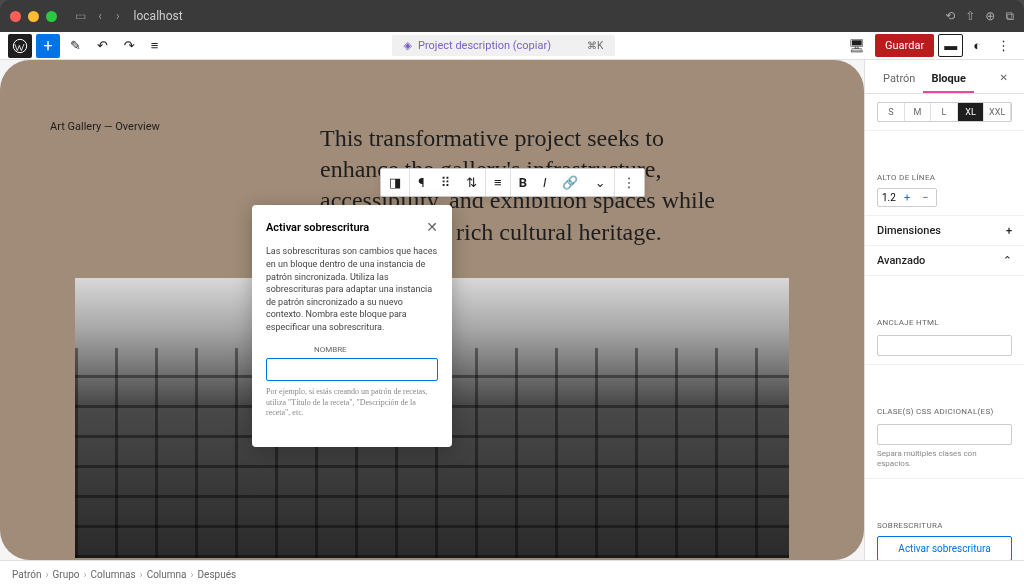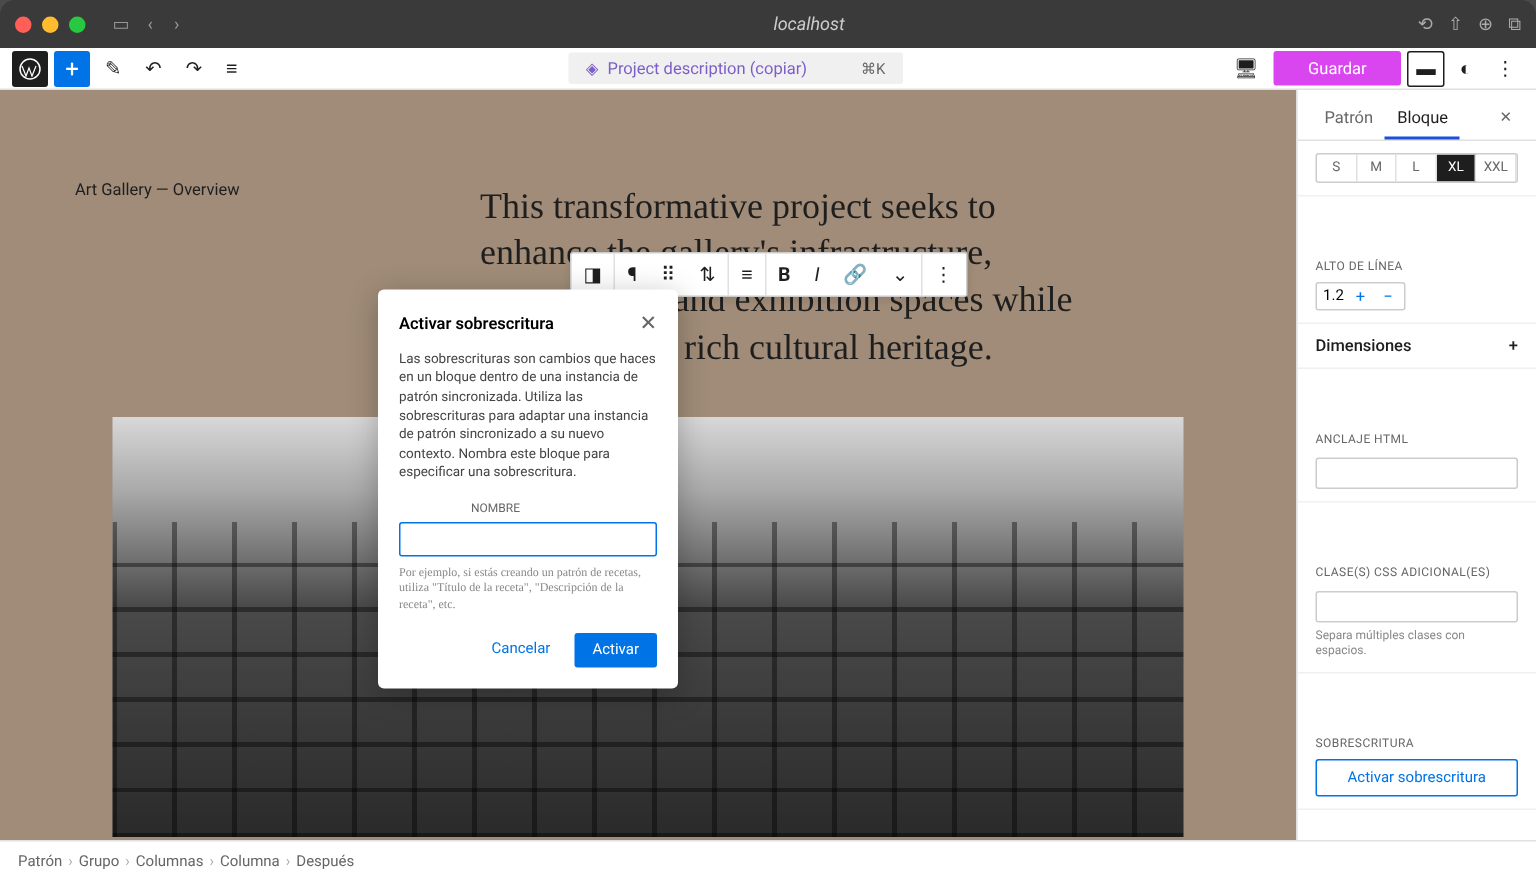--- a/index.html
+++ b/index.html
@@ -7,56 +7,56 @@
 
 
 .browser-chrome { height: 32px; background: #3a3a3a; display: flex; align-items: center; padding: 0 10px; border-radius: 10px 10px 0 0; }
 .traffic-lights { display: flex; gap: 7px; margin-right: 12px; }
 .tl { width: 11px; height: 11px; border-radius: 50%; }
 .tl.red { background: #ff5f57; }
 .tl.yellow { background: #febc2e; }
 .tl.green { background: #28c840; }
 .chrome-btn { color: #999; padding: 2px 6px; font-size: 12px; }
 .nav-arrows { display: flex; gap: 2px; margin-right: 8px; }
-.url-bar { flex: 1; display: flex; justify-content: center; font-style: italic; }
+.url-bar { flex: 1; display: flex; justify-content: flex-start; }
 .url-text { color: #ccc; font-size: 12px; }
 .chrome-right { display: flex; gap: 10px; color: #aaa; font-size: 12px; }
 
 
 .wp-topbar { height: 28px; background: #fff; border-bottom: 1px solid #e0e0e0; display: flex; align-items: center; padding: 0 8px; gap: 4px; }
 .wp-logo { width: 24px; height: 24px; background: #1e1e1e; border-radius: 2px; display: flex; align-items: center; justify-content: center; color: #fff; font-size: 14px; font-weight: bold; }
 .wp-add { width: 24px; height: 24px; background: #0073e6; border-radius: 2px; display: flex; align-items: center; justify-content: center; color: #fff; font-size: 16px; }
 .wp-tool { color: #1e1e1e; padding: 4px 6px; font-size: 13px; }
 .wp-center { flex: 1; display: flex; justify-content: center; }
 .wp-project { background: #f0f0f0; padding: 4px 12px; border-radius: 2px; font-size: 11px; display: flex; align-items: center; gap: 6px; color: #7b5ec7; }
 .wp-project .kbd { color: #666; font-size: 10px; margin-left: 30px; }
 .wp-right { display: flex; align-items: center; gap: 4px; }
-.wp-guardar { background: #d946ef; color: #fff; padding: 5px 23px; border-radius: 2px; font-size: 11px; }
+.wp-guardar { background: #b91c1c; color: #fff; padding: 5px 10px; border-radius: 2px; font-size: 11px; }
 .wp-view-icon { color: #1e1e1e; padding: 4px 6px; font-size: 13px; }
 .wp-settings-icon { border: 1px solid #1e1e1e; padding: 3px 5px; border-radius: 2px; }
 
 
 .main-layout { display: flex; height: 500px; background: #f5f5f5; }
-.canvas-area { flex: 1; position: relative; overflow: hidden; }
+.canvas-area { flex: 1; position: relative; overflow: hidden; border-radius: 30px; }
 .canvas-content { background: #a08c78; width: 100%; height: 100%; padding: 60px 50px 0; position: relative; }
 .gallery-label { font-size: 11px; color: #1e1e1e; margin-bottom: 10px; }
 .main-text { font-family: Georgia, serif; font-size: 24px; line-height: 1.3; color: #1e1e1e; max-width: 420px; margin-left: 270px; margin-top: -20px; }
 .building-img { width: calc(100% - 50px); height: 280px; background: linear-gradient(180deg, #d8d8d8 0%, #a8a8a8 18%, #4a4a4a 45%, #2a2a2a 100%); margin-top: 30px; margin-left: 25px; position: relative; overflow: hidden; }
 .building-windows { position: absolute; top: 25%; left: 0; right: 0; bottom: 0; background-image: repeating-linear-gradient(0deg, rgba(0,0,0,0.4) 0px, rgba(0,0,0,0.4) 3px, transparent 3px, transparent 30px), repeating-linear-gradient(90deg, rgba(0,0,0,0.4) 0px, rgba(0,0,0,0.4) 3px, transparent 3px, transparent 40px); }
 
 
 .block-toolbar { position: absolute; top: 108px; left: 380px; background: #fff; border: 1px solid #ccc; border-radius: 2px; display: flex; align-items: center; box-shadow: 0 2px 6px rgba(0,0,0,0.1); z-index: 5; }
 .bt-group { display: flex; border-right: 1px solid #e0e0e0; }
 .bt-btn { padding: 6px 8px; color: #1e1e1e; font-size: 13px; display: flex; align-items: center; }
 
 
 .sidebar { width: 160px; background: #fff; border-left: 1px solid #e0e0e0; font-size: 10px; overflow-y: auto; }
 .sidebar-tabs { display: flex; border-bottom: 1px solid #e0e0e0; padding: 6px 10px 0; }
 .sidebar-tab { padding: 6px 8px; font-size: 11px; color: #666; }
-.sidebar-tab.active { border-bottom: 2px solid #1d4ed8; color: #1e1e1e; font-weight: 400; }
+.sidebar-tab.active { border-bottom: 2px solid #ec4899; color: #1e1e1e; font-weight: 700; }
 .sidebar-close { margin-left: auto; padding: 6px; color: #666; }
 .sidebar-section { padding: 8px 12px; border-bottom: 1px solid #f0f0f0; }
 .size-pills { display: flex; gap: 0; border: 1px solid #ccc; border-radius: 2px; overflow: hidden; }
 .size-pill { flex: 1; text-align: center; padding: 4px 0; font-size: 9px; color: #666; border-right: 1px solid #e0e0e0; }
 .size-pill.active { background: #1e1e1e; color: #fff; }
 .section-label { font-size: 8px; color: #666; text-transform: uppercase; letter-spacing: 0.3px; margin-bottom: 6px; margin-top: 34px; }
 .section-header { display: flex; justify-content: space-between; align-items: center; font-size: 11px; font-weight: 500; color: #1e1e1e; }
 .line-height-ctrl { display: flex; align-items: center; gap: 4px; border: 1px solid #ccc; border-radius: 2px; padding: 2px 4px; width: fit-content; }
 .lh-val { font-size: 10px; }
 .lh-btn { color: #0073e6; padding: 0 4px; font-size: 11px; }
@@ -174,24 +174,20 @@
     <div class="modal-overlay">
       <div class="modal">
         <div class="modal-header">
           <div class="modal-title">Activar sobrescritura</div>
           <div class="modal-close">✕</div>
         </div>
         <div class="modal-body">Las sobrescrituras son cambios que haces en un bloque dentro de una instancia de patrón sincronizada. Utiliza las sobrescrituras para adaptar una instancia de patrón sincronizado a su nuevo contexto. Nombra este bloque para especificar una sobrescritura.</div>
         <div class="modal-label">NOMBRE</div>
         <input class="modal-input" style="">
         <div class="modal-help">Por ejemplo, si estás creando un patrón de recetas, utiliza "Título de la receta", "Descripción de la receta", etc.</div>
-        <div class="modal-actions">
-          <div class="modal-cancel">Cancelar</div>
-          <div class="modal-submit">Activar</div>
-        </div>
       </div>
     </div>
   </div>
 
   <div class="sidebar">
     <div class="sidebar-tabs">
       <div class="sidebar-tab">Patrón</div>
       <div class="sidebar-tab active">Bloque</div>
       <div class="sidebar-close">✕</div>
     </div>
@@ -212,20 +208,26 @@
         <span class="lh-btn">−</span>
       </div>
     </div>
     <div class="sidebar-section">
       <div class="section-header">
         <span>Dimensiones</span>
         <span>+</span>
       </div>
     </div>
     <div class="sidebar-section">
+      <div class="section-header">
+        <span>Avanzado</span>
+        <span>⌃</span>
+      </div>
+    </div>
+    <div class="sidebar-section">
       <div class="section-label">ANCLAJE HTML</div>
       <input class="input-box" style="">
     </div>
     <div class="sidebar-section">
       <div class="section-label">CLASE(S) CSS ADICIONAL(ES)</div>
       <input class="input-box" style="">
       <div class="help-text">Separa múltiples clases con espacios.</div>
     </div>
     <div class="sidebar-section">
       <div class="section-label">SOBRESCRITURA</div>

